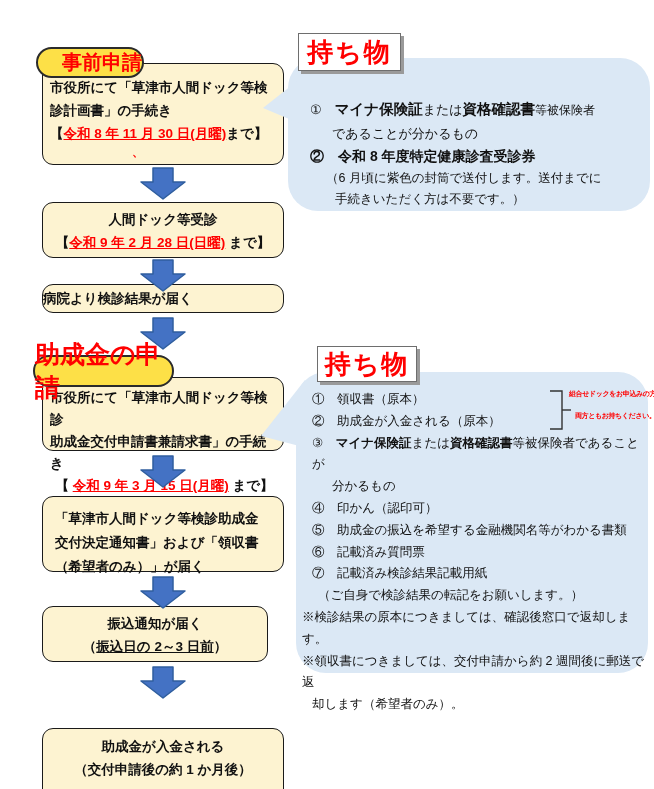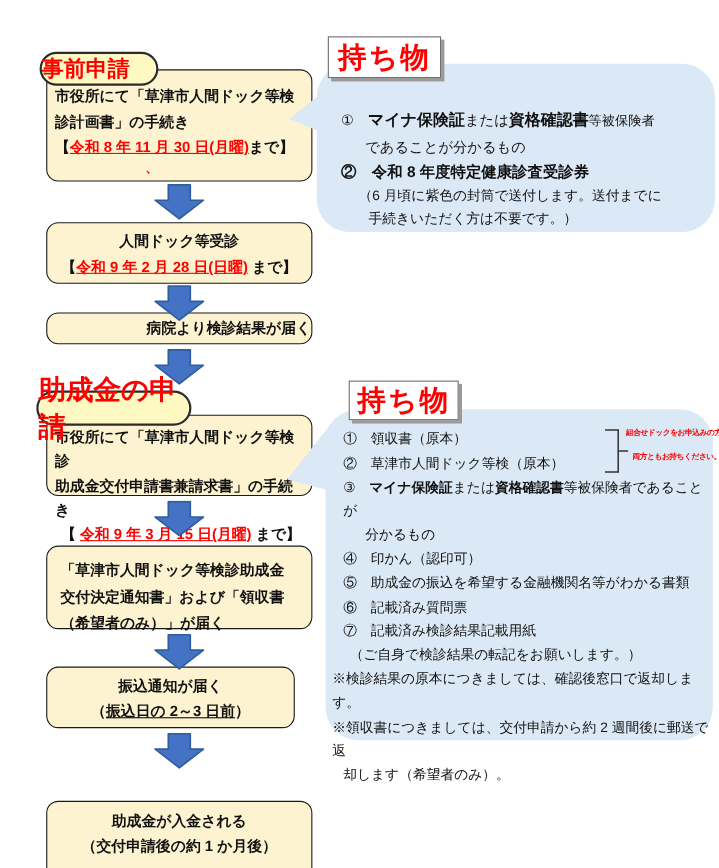--- a/index.html
+++ b/index.html
@@ -1,38 +1,38 @@
 <!DOCTYPE html>
 <html><head>
 <meta charset="utf-8">
 <style>
   html,body{margin:0;padding:0;background:#fff;}
   #canvas{position:relative;width:654px;height:789px;background:#ffffff;overflow:hidden;
           font-family:"Liberation Sans",sans-serif;color:#111;}
   
   .box{position:absolute;background:var(--boxfill);border:1.6px solid #1a1a1a;border-radius:11px;
        font-weight:bold;font-size:13.5px;color:#111;box-sizing:border-box;}
-  .pill{position:absolute;background:#fef9c3;border:2px solid #2b2b2b;border-radius:17px;
-        color:var(--red);font-weight:bold;display:flex;align-items:center;justify-content:flex-start;
+  .pill{position:absolute;background:#fde047;border:2px solid #2b2b2b;border-radius:17px;
+        color:var(--red);font-weight:bold;display:flex;align-items:center;justify-content:flex-end;
         box-sizing:border-box;z-index:5;}
   .arrow{position:absolute;z-index:2;}
   .ap{fill:var(--arrowfill);stroke:var(--arrowstroke);stroke-width:1.5;stroke-linejoin:round;}
   
   .bubble{position:absolute;background:var(--bubblefill);border-radius:30px;z-index:1;}
   .tail{position:absolute;z-index:1;}
   .tp{fill:var(--bubblefill);}
   .btitle{position:absolute;background:#ffffff;border:1.6px solid #6e6e6e;box-shadow:3px 3px 0 #9a9a9a;
           color:var(--red);font-weight:bold;font-size:26px;letter-spacing:2px;
           display:flex;align-items:center;justify-content:center;z-index:6;box-sizing:border-box;}
   .dred{color:var(--red);text-decoration:underline;}
   .ublk{text-decoration:underline;}
   
   .t-box1{padding:12px 6px 0 7px;line-height:23px;}
   .t-box2{text-align:center;padding-top:5px;line-height:23px;}
-  .t-box3{text-align:right;line-height:27px;}
+  .t-box3{text-align:left;line-height:27px;}
   .t-box4{padding:9px 4px 0 7px;line-height:22px;}
   .t-box4 .ctr{text-align:center;}
   .t-box5{padding:10px 4px 0 12px;line-height:24px;}
   .t-box6{text-align:center;padding-top:5px;line-height:23px;}
   .t-box7{text-align:center;padding-top:6px;line-height:23px;}
   .stray{position:absolute;left:132px;top:144px;color:var(--red);font-size:12px;font-weight:bold;z-index:3;}
   
   .b1text{position:absolute;left:288px;top:58px;width:362px;padding:40px 8px 0 22px;box-sizing:border-box;
           font-size:13px;line-height:23px;z-index:2;}
   .b1text .big{font-weight:bold;font-size:14.5px;}
@@ -81,21 +81,21 @@
 
   <div class="bubble" style="left:296px;top:372px;width:352px;height:301px;"></div>
   <svg class="tail" style="left:256px;top:374px;" width="52" height="78" viewBox="0 0 52 78">
     <polygon class="tp" points="49,6 5,62 51,74"></polygon>
   </svg>
   <div class="btitle" style="left:317px;top:346px;width:100px;height:36px;">
     <span>持ち物</span>
   </div>
   <div class="b2text">
     <div>①　領収書（原本）</div>
-    <div>②　草津市人間ドック等検（原本）</div>
+    <div>②　助成金が入金される（原本）</div>
     <div>
       <span>③　</span><span class="bld">マイナ保険証</span><span>または</span><span class="bld">資格確認書</span><span>等被保険者であることが</span>
     </div>
     <div class="ind2">分かるもの</div>
     <div>④　印かん（認印可）</div>
     <div>⑤　助成金の振込を希望する金融機関名等がわかる書類</div>
     <div>⑥　記載済み質問票</div>
     <div>⑦　記載済み検診結果記載用紙</div>
     <div class="indnote">（ご自身で検診結果の転記をお願いします。）</div>
     <div class="star">※検診結果の原本につきましては、確認後窓口で返却します。</div>

